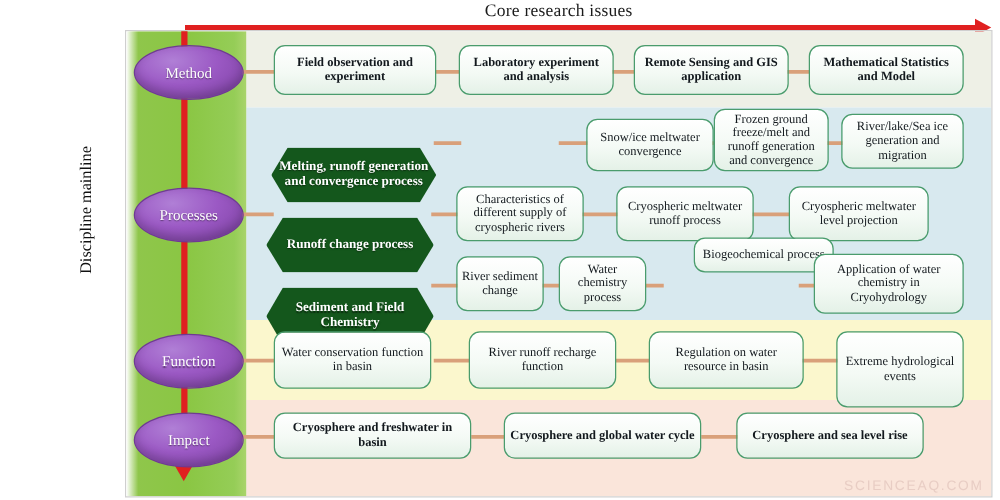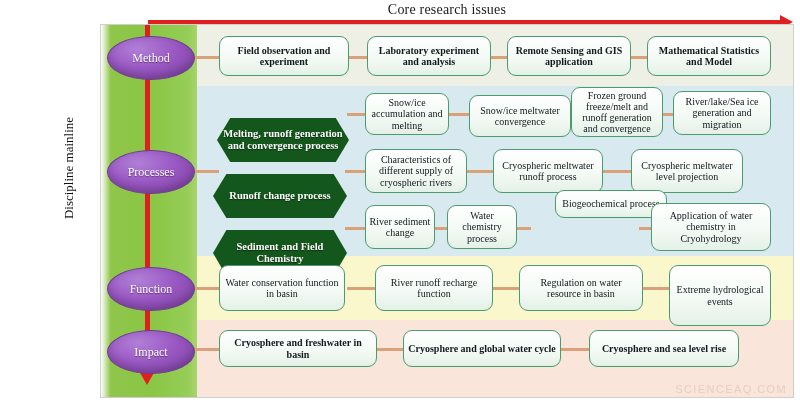--- a/index.html
+++ b/index.html
@@ -132,23 +132,20 @@
 
     <div class="hex overflow" style="left:116px;top:68px;width:132px;height:44px;">
         <span>Melting, runoff generation and convergence process</span>
       </div>
 
     <div class="conn" style="left:246px;top:88px;width:22px;"></div>
     <div class="conn" style="left:346px;top:88px;width:24px;"></div>
     <div class="conn" style="left:448px;top:88px;width:24px;"></div>
     <div class="conn" style="left:560px;top:88px;width:14px;"></div>
 
-    <div class="box" style="left:264px;top:68px;width:84px;height:42px;">
-        <span>Snow/ice accumulation and melting</span>
-      </div>
     <div class="box" style="left:368px;top:70px;width:102px;height:42px;">
         <span>Snow/ice meltwater convergence</span>
       </div>
     <div class="box" style="left:470px;top:62px;width:92px;height:50px;">
         <span>Frozen ground freeze/melt and runoff generation and convergence</span>
       </div>
     <div class="box" style="left:572px;top:66px;width:98px;height:44px;">
         <span>River/lake/Sea ice generation and migration</span>
       </div>
 

